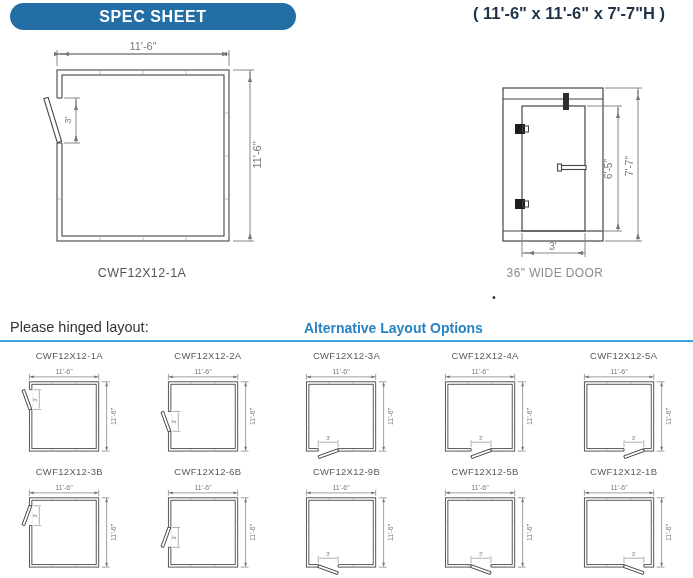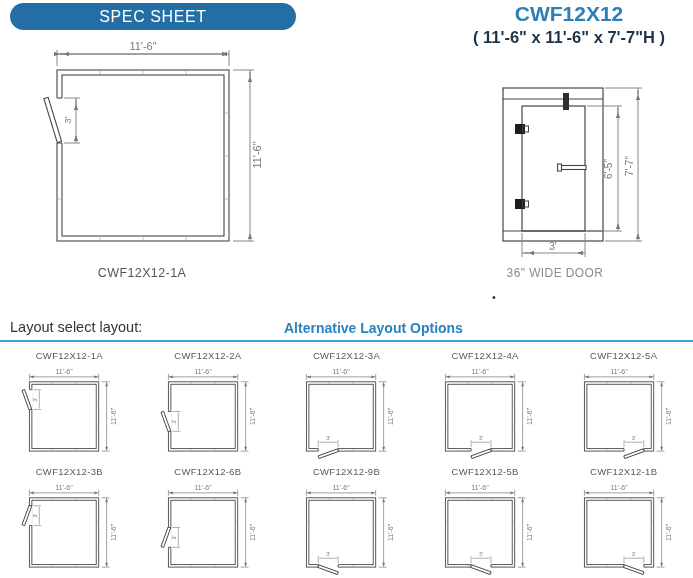--- a/index.html
+++ b/index.html
@@ -2,58 +2,57 @@
 <html><head>
 <meta charset="utf-8">
 <style>
   html,body{margin:0;padding:0;}
   body{width:693px;height:578px;background:#ffffff;position:relative;overflow:hidden;
        font-family:"Liberation Sans", sans-serif;}
   .abs{position:absolute;}
 
   
   .banner{left:10px;top:3px;width:286px;height:27px;background:#236fa5;border-radius:14px;
-          color:#ffffff;font-weight:normal;font-size:16px;letter-spacing:.6px;
+          color:#ffffff;font-weight:bold;font-size:16px;letter-spacing:.6px;
           display:flex;align-items:center;justify-content:center;}
 
   
   .title-block{left:445px;top:2px;width:248px;text-align:center;line-height:1.15;}
   .title-model{font-size:21px;font-weight:bold;color:#2e7fb5;}
   .title-product{font-size:16.5px;font-weight:bold;color:#41a3ce;}
   .title-size{font-size:16.5px;font-weight:bold;color:#1f3348;margin-top:2px;}
 
   .main-plan-label{left:62px;top:266px;width:160px;text-align:center;
                    font-size:12.5px;color:#555;letter-spacing:.4px;}
   .door-label{left:496px;top:266px;width:118px;text-align:center;
               font-size:12px;color:#8c8c8c;letter-spacing:.4px;}
   .note{left:492px;top:290px;font-size:11.5px;color:#21384f;display:flex;gap:7px;align-items:flex-start;}
   .note .dot{font-size:11px;line-height:14px;}
 
   
   .layout-prompt{left:10px;top:319px;font-size:14.5px;color:#333;}
-  .layout-title{left:284px;top:320px;font-size:14px;font-weight:bold;color:#2883c2;}
+  .layout-title{left:304px;top:320px;font-size:14px;font-weight:bold;color:#2883c2;}
   .divider{left:0;top:340px;width:693px;height:2px;background:#3aa5d9;}
 
   
   .thumb-grid{left:0;top:345px;width:693px;display:grid;
               grid-template-columns:repeat(5,1fr);grid-auto-rows:116px;}
   .thumb-cell{display:flex;flex-direction:column;align-items:center;padding-top:5px;}
   .thumb-label{font-size:9.5px;color:#5a5a5a;letter-spacing:.3px;margin-bottom:1px;}
 
   svg text{font-family:"Liberation Sans", sans-serif;fill:#787878;}
 </style>
 </head>
 <body>
 
 <div class="abs banner">
   <span>SPEC SHEET</span>
 </div>
 
 <div class="abs title-block">
-  <div class="title-model">CWF12X12</div>
   <div class="title-size">( 11'-6" x 11'-6" x 7'-7"H )</div>
 </div>
 
 <svg class="abs" style="left:28px;top:38px;" width="240" height="215" viewBox="0 0 240 215">
   <defs>
     <marker id="ma" markerWidth="7" markerHeight="6" refX="6" refY="3" orient="auto">
       <path d="M0,0.4 L6.5,3 L0,5.6 Z" fill="#787878"></path>
     </marker>
   </defs>
   <g stroke="#787878" stroke-width="0.9" fill="none">
@@ -164,21 +163,21 @@
     <line x1="26" y1="173" x2="33" y2="173" marker-start="url(#mb)" transform="rotate(180 29.5 173)"></line>
     <line x1="82" y1="173" x2="89" y2="173" marker-end="url(#mb)" transform="rotate(180 85.5 173)"></line>
   </g>
   <text x="57" y="170" font-size="10" text-anchor="middle">3'</text>
 </svg>
 <div class="abs door-label">36" WIDE DOOR</div>
 <div class="abs note">
   <span class="dot">•</span>
 </div>
 
-<div class="abs layout-prompt">Layout select layout:</div>
+<div class="abs layout-prompt">Please hinged layout:</div>
 <div class="abs layout-title">Alternative Layout Options</div>
 <div class="abs divider"></div>
 
 <div class="abs thumb-grid" id="thumb-grid">
     <div class="thumb-cell">
     <div class="thumb-label">CWF12X12-1A</div>
     <svg width="104" height="100" viewBox="0 0 104 100">
       <g stroke="#787878" stroke-width="0.7" fill="none">
         <line x1="12" y1="18" x2="12" y2="12"></line>
           <line x1="82" y1="18" x2="82" y2="12"></line>

